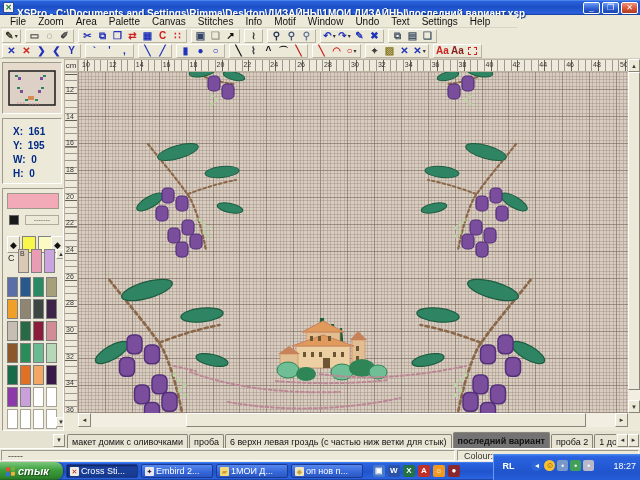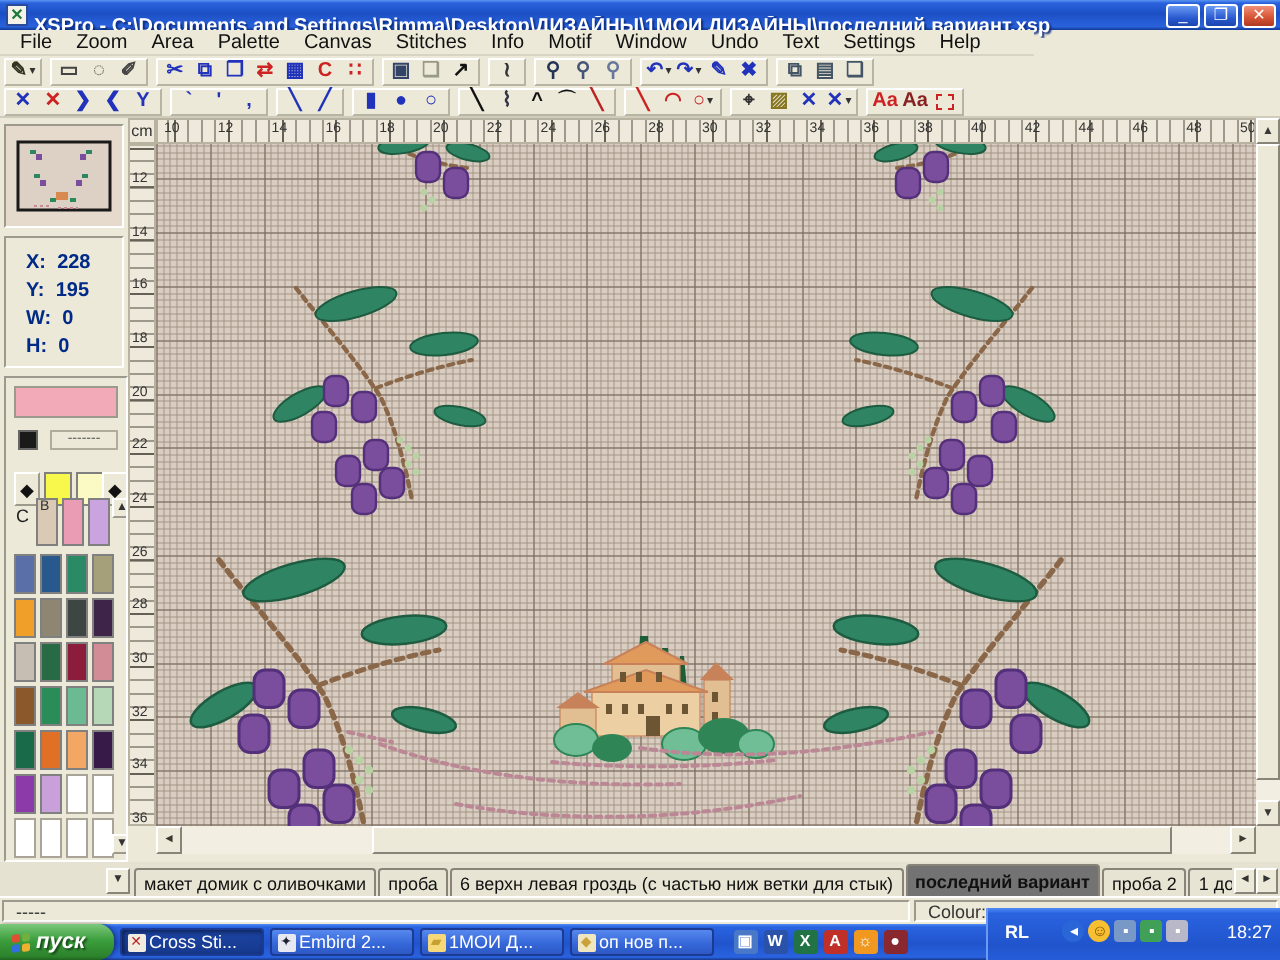--- a/index.html
+++ b/index.html
@@ -371,21 +371,21 @@
             <rect x="33" y="25" width="3" height="3"></rect>
           </g>
         <rect x="23" y="31" width="6" height="4" fill="#d88a50"></rect>
         <rect x="20" y="34" width="3" height="2" fill="#2a8a5a"></rect>
           <rect x="30" y="34" width="3" height="2" fill="#2a8a5a"></rect>
         <path d="M12,38 h8 m4,1 h10" stroke="#c88a98" stroke-width="1" stroke-dasharray="1.5,1.5" fill="none"></path>
       </svg>
     </div>
 
     <div id="infobox" class="sunken">
-      <div class="inforow"><span>X:</span>  <span>228</span></div>
+      <div class="inforow"><span>X:</span>  <span>161</span></div>
       <div class="inforow"><span>Y:</span>  <span>195</span></div>
       <div class="inforow"><span>W:</span>  <span>0</span></div>
       <div class="inforow"><span>H:</span>  <span>0</span></div>
     </div>
 
     <div id="palettebox" class="sunken">
       <div id="cur-color" style="background: rgb(242, 170, 184);"></div>
       <div id="blk-sq" style="background: rgb(26, 26, 26);"></div>
       <div id="dots-strip">-------</div>
       <div class="dia" style="left:4px;top:47px;">◆</div>
@@ -655,21 +655,21 @@
   </div>
 
   <div id="taskbar">
     <div id="startbtn">
       <span class="flag" id="flag">
           <i style="background: rgb(224, 80, 48);"></i>
           <i style="background: rgb(112, 176, 64);"></i>
           <i style="background: rgb(48, 112, 224);"></i>
           <i style="background: rgb(240, 176, 48);"></i>
         </span>
-      <span class="lbl">пуск</span>
+      <span class="lbl">стык</span>
     </div>
     <div id="taskbuttons" style="display:flex;">
         <div class="task active">
           <span class="ticon" style="background: rgb(240, 236, 224); color: rgb(187, 34, 34);">✕</span>
           <span>Cross Sti...</span>
         </div>
         <div class="task">
           <span class="ticon" style="background: rgb(232, 232, 240); color: rgb(34, 34, 51);">✦</span>
           <span>Embird 2...</span>
         </div>

